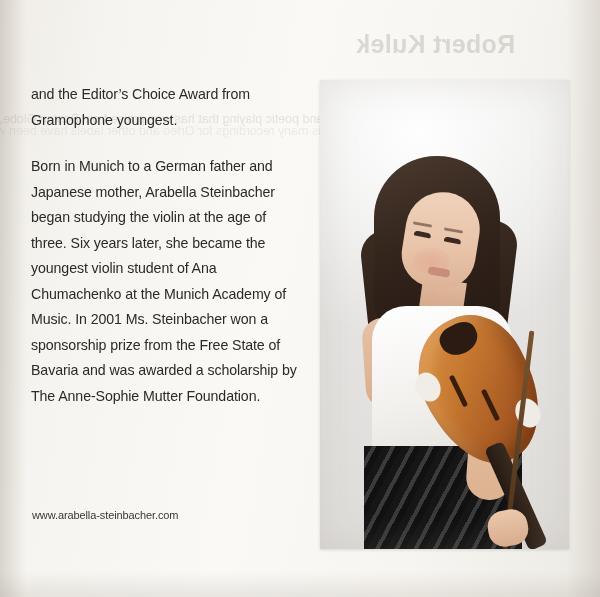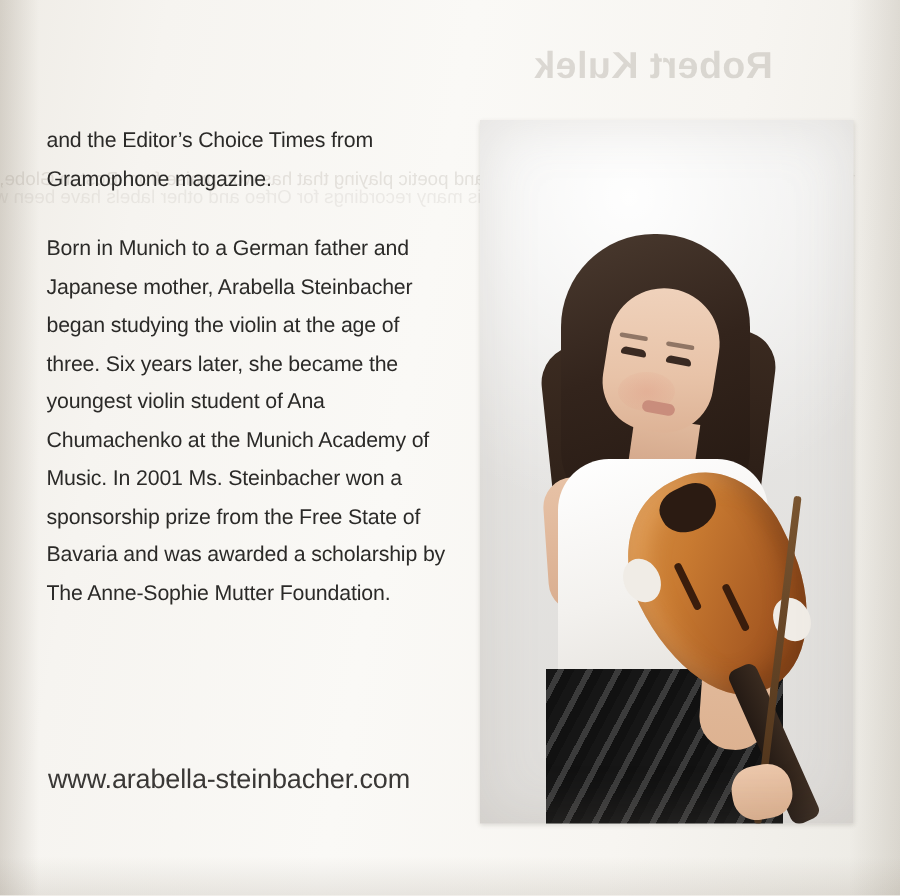--- a/index.html
+++ b/index.html
@@ -95,21 +95,21 @@
     font-family: "Liberation Sans", sans-serif;
   }
   #text-col p {
     margin: 0 0 21px 0;
     letter-spacing: -0.1px;
   }
   #website {
     position: absolute;
     left: 32px;
     top: 509px;
-    font-size: 18px;
+    font-size: 11px;
     color: #3a3836;
     letter-spacing: -0.1px;
   }
 
   
   #photo {
     position: absolute;
     left: 320px;
     top: 80px;
     width: 249px;
@@ -301,21 +301,21 @@
   <div id="paper"></div>
   <div id="spine-shadow"></div>
   <div id="right-shadow"></div>
   <div id="bottom-shadow"></div>
 
   <div class="ghost" id="ghost-title">Robert Kulek</div>
   <div class="ghost" id="ghost-col">fine pianists of his generation, with sensitive and poetic playing that has won praise from Boston Globe, Strad Magazine and The New York Times. He has appeared in recital and with orchestras throughout Europe, Asia and North America, and performs regularly at leading festivals including Marlboro, Ravinia and Verbier.</div>
   <div class="ghost" id="ghost-col2">His many recordings for Orfeo and other labels have been widely praised by the international press for their warmth and musicianship.</div>
 
   <div id="text-col">
-    <p>and the Editor’s Choice Times from Gramophone magazine.</p>
+    <p>and the Editor’s Choice Award from Gramophone youngest.</p>
     <p>Born in Munich to a German father and Japanese mother, Arabella Steinbacher began studying the violin at the age of three. Six years later, she became the youngest violin student of Ana Chumachenko at the Munich Academy of Music. In 2001 Ms. Steinbacher won a sponsorship prize from the Free State of Bavaria and was awarded a scholarship by The Anne-Sophie Mutter Foundation.</p>
   </div>
 
   <div id="website">www.arabella-steinbacher.com</div>
 
   <div id="photo">
     <div class="ph-bg"></div>
     <div class="ph-bg-soft"></div>
     <div class="hair-left"></div>
     <div class="hair-right"></div>

